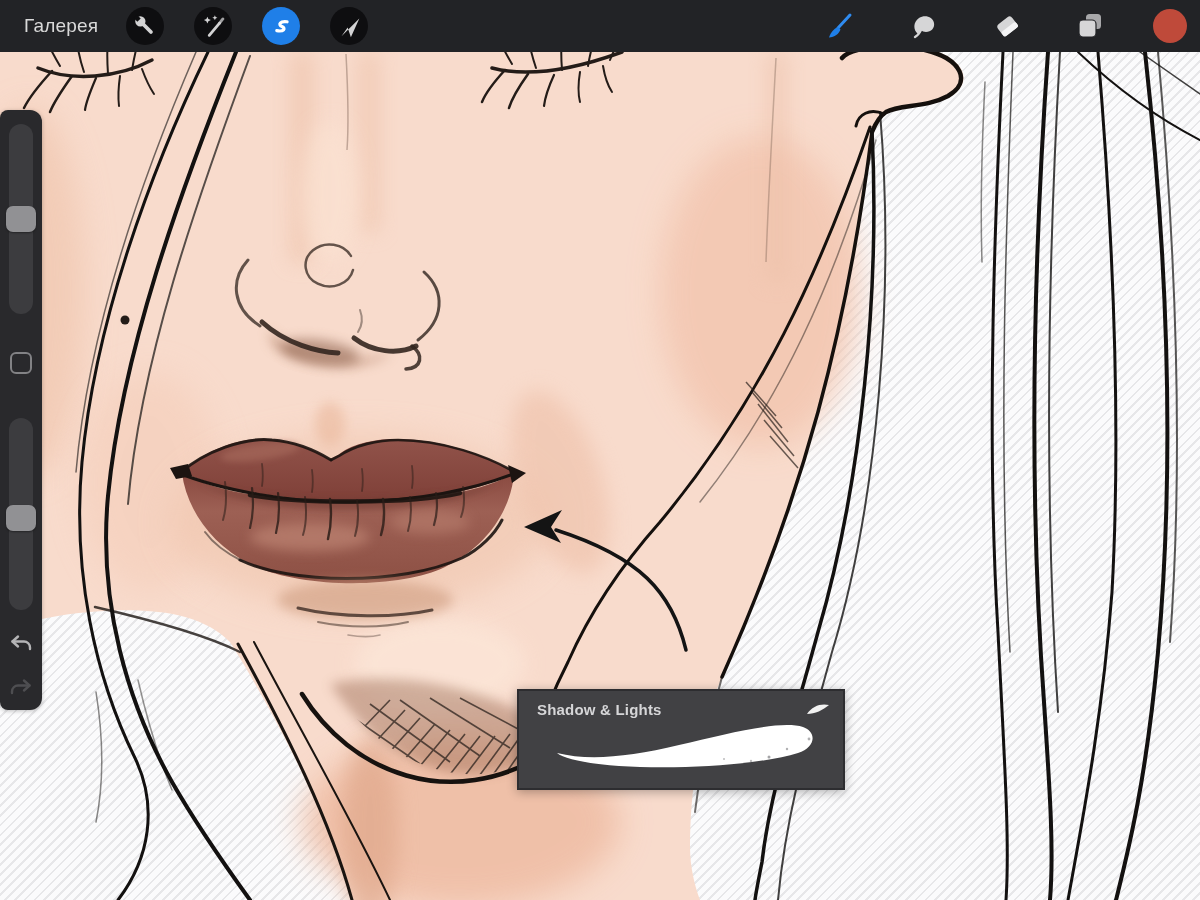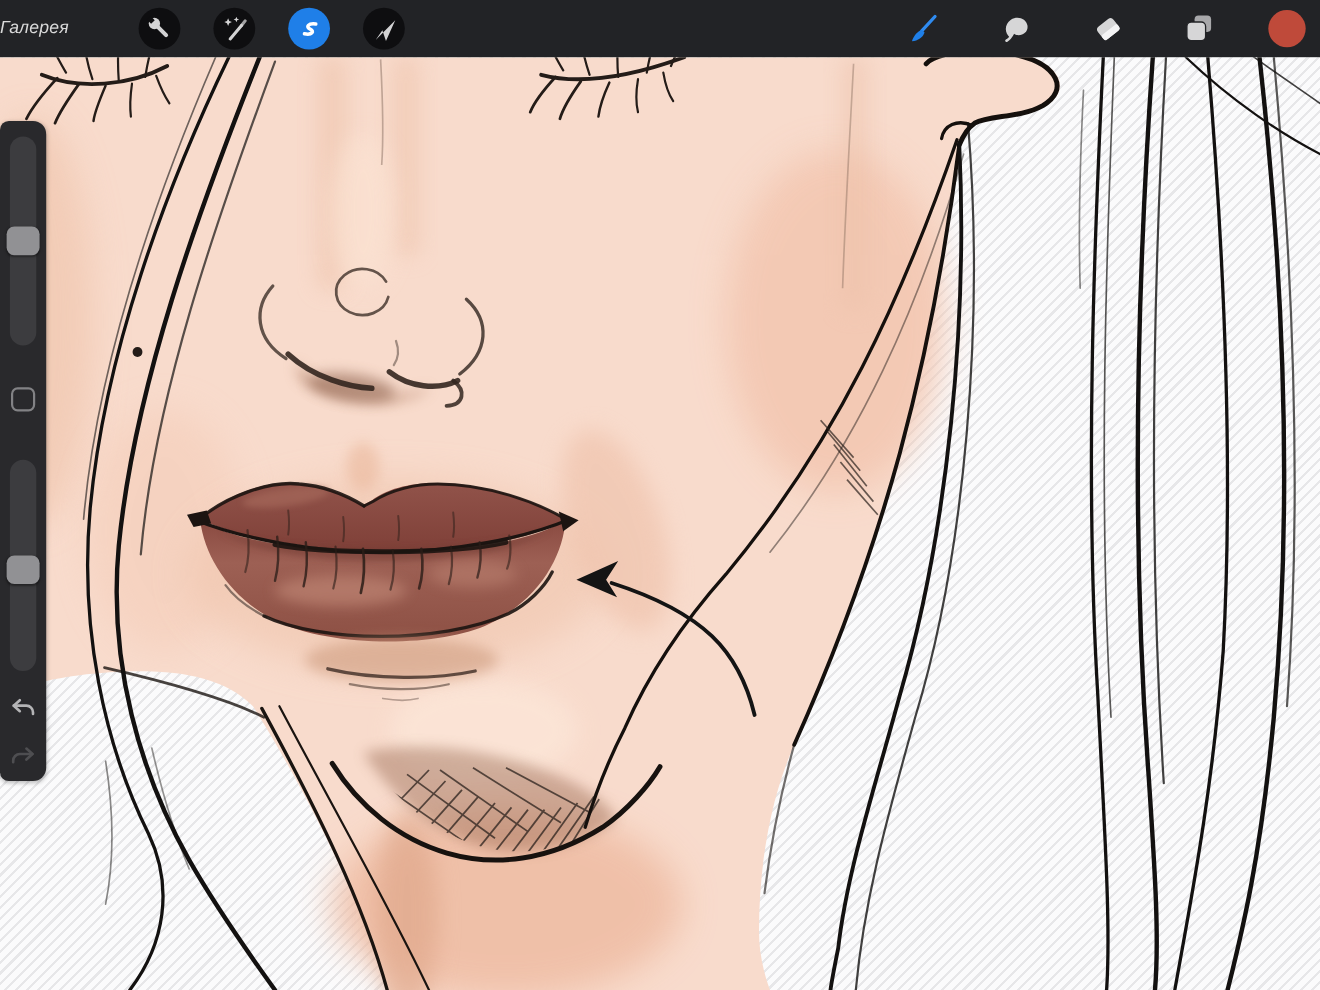--- a/index.html
+++ b/index.html
@@ -3,21 +3,21 @@
 <meta charset="utf-8">
 <style>
   * { margin:0; padding:0; box-sizing:border-box; }
   html,body { width:1200px; height:900px; overflow:hidden; background:#fff;
               font-family:"Liberation Sans", sans-serif; }
   .stage { position:relative; width:1200px; height:900px; }
 
   
   .topbar { position:absolute; left:0; top:0; width:1200px; height:52px;
             background:#222326; display:flex; align-items:center; z-index:40; }
-  .gallery-label { color:#d9d9d9; font-size:16px; letter-spacing:.2px;font-style:italic; }
+  .gallery-label { color:#d9d9d9; font-size:19px; margin-left:24px; letter-spacing:.2px; }
   .circle-btn { position:absolute; top:7px; width:38px; height:38px; border-radius:50%;
                 background:#0e0e10; display:flex; align-items:center; justify-content:center; }
   .circle-btn.active { background:#1f7fe8; }
   .flat-btn { position:absolute; top:10px; width:32px; height:32px;
               display:flex; align-items:center; justify-content:center; }
   .color-swatch { position:absolute; top:9px; left:1153px; width:34px; height:34px;
                   border-radius:50%; }
 
   
   .canvas { position:absolute; left:0; top:52px; width:1200px; height:848px;
@@ -247,20 +247,35 @@
         <path d="M880,60 C895,240 878,450 832,600 C810,680 786,760 778,848" stroke-width="2" opacity=".8"></path>
         <path d="M985,30 C982,90 980,150 982,210" stroke-width="1.5" opacity=".5"></path>
       </g>
 
       <g>
         <path d="M686,598 C672,540 640,505 556,478" stroke="#141414" stroke-width="3.5" fill="none" stroke-linecap="round"></path>
         <polygon points="524,475 562,458 551,475 561,491" fill="#141414"></polygon>
       </g>
     </svg>
 
+    <div class="brush-tooltip">
+      <div class="title">Shadow &amp; Lights</div>
+      <svg class="corner-icon" width="26" height="16" viewBox="0 0 26 16">
+        <path d="M2,13 C7,5 16,2 24,4 C18,9 10,13 2,13 Z" fill="#f2f2f2"></path>
+      </svg>
+      <svg class="stroke-sample" width="328" height="101" viewBox="0 0 328 101">
+        <path fill="#ffffff" d="M38,62 C70,70 110,66 160,54 C210,42 262,29 284,36 C298,41 297,56 279,62
+             C240,74 160,79 100,75 C70,73 45,68 38,62 Z"></path>
+        <circle cx="250" cy="66" r="1.5" fill="#8f8f91" opacity=".8"></circle>
+        <circle cx="268" cy="58" r="1.2" fill="#8f8f91" opacity=".7"></circle>
+        <circle cx="232" cy="70" r="1.2" fill="#8f8f91" opacity=".6"></circle>
+        <circle cx="205" cy="68" r="1" fill="#8f8f91" opacity=".6"></circle>
+        <circle cx="290" cy="48" r="1.4" fill="#8f8f91" opacity=".7"></circle>
+      </svg>
+    </div>
   </div>
 
   <div class="topbar">
     <span class="gallery-label">Галерея</span>
 
     <div class="circle-btn" style="left:126px">
       <svg width="30" height="30" viewBox="0 0 32 32">
         <g transform="rotate(-45 16 16)" fill="#d3d3d4">
           <rect x="14" y="11" width="4" height="16" rx="2"></rect>
           <circle cx="16" cy="9" r="5.5"></circle>

